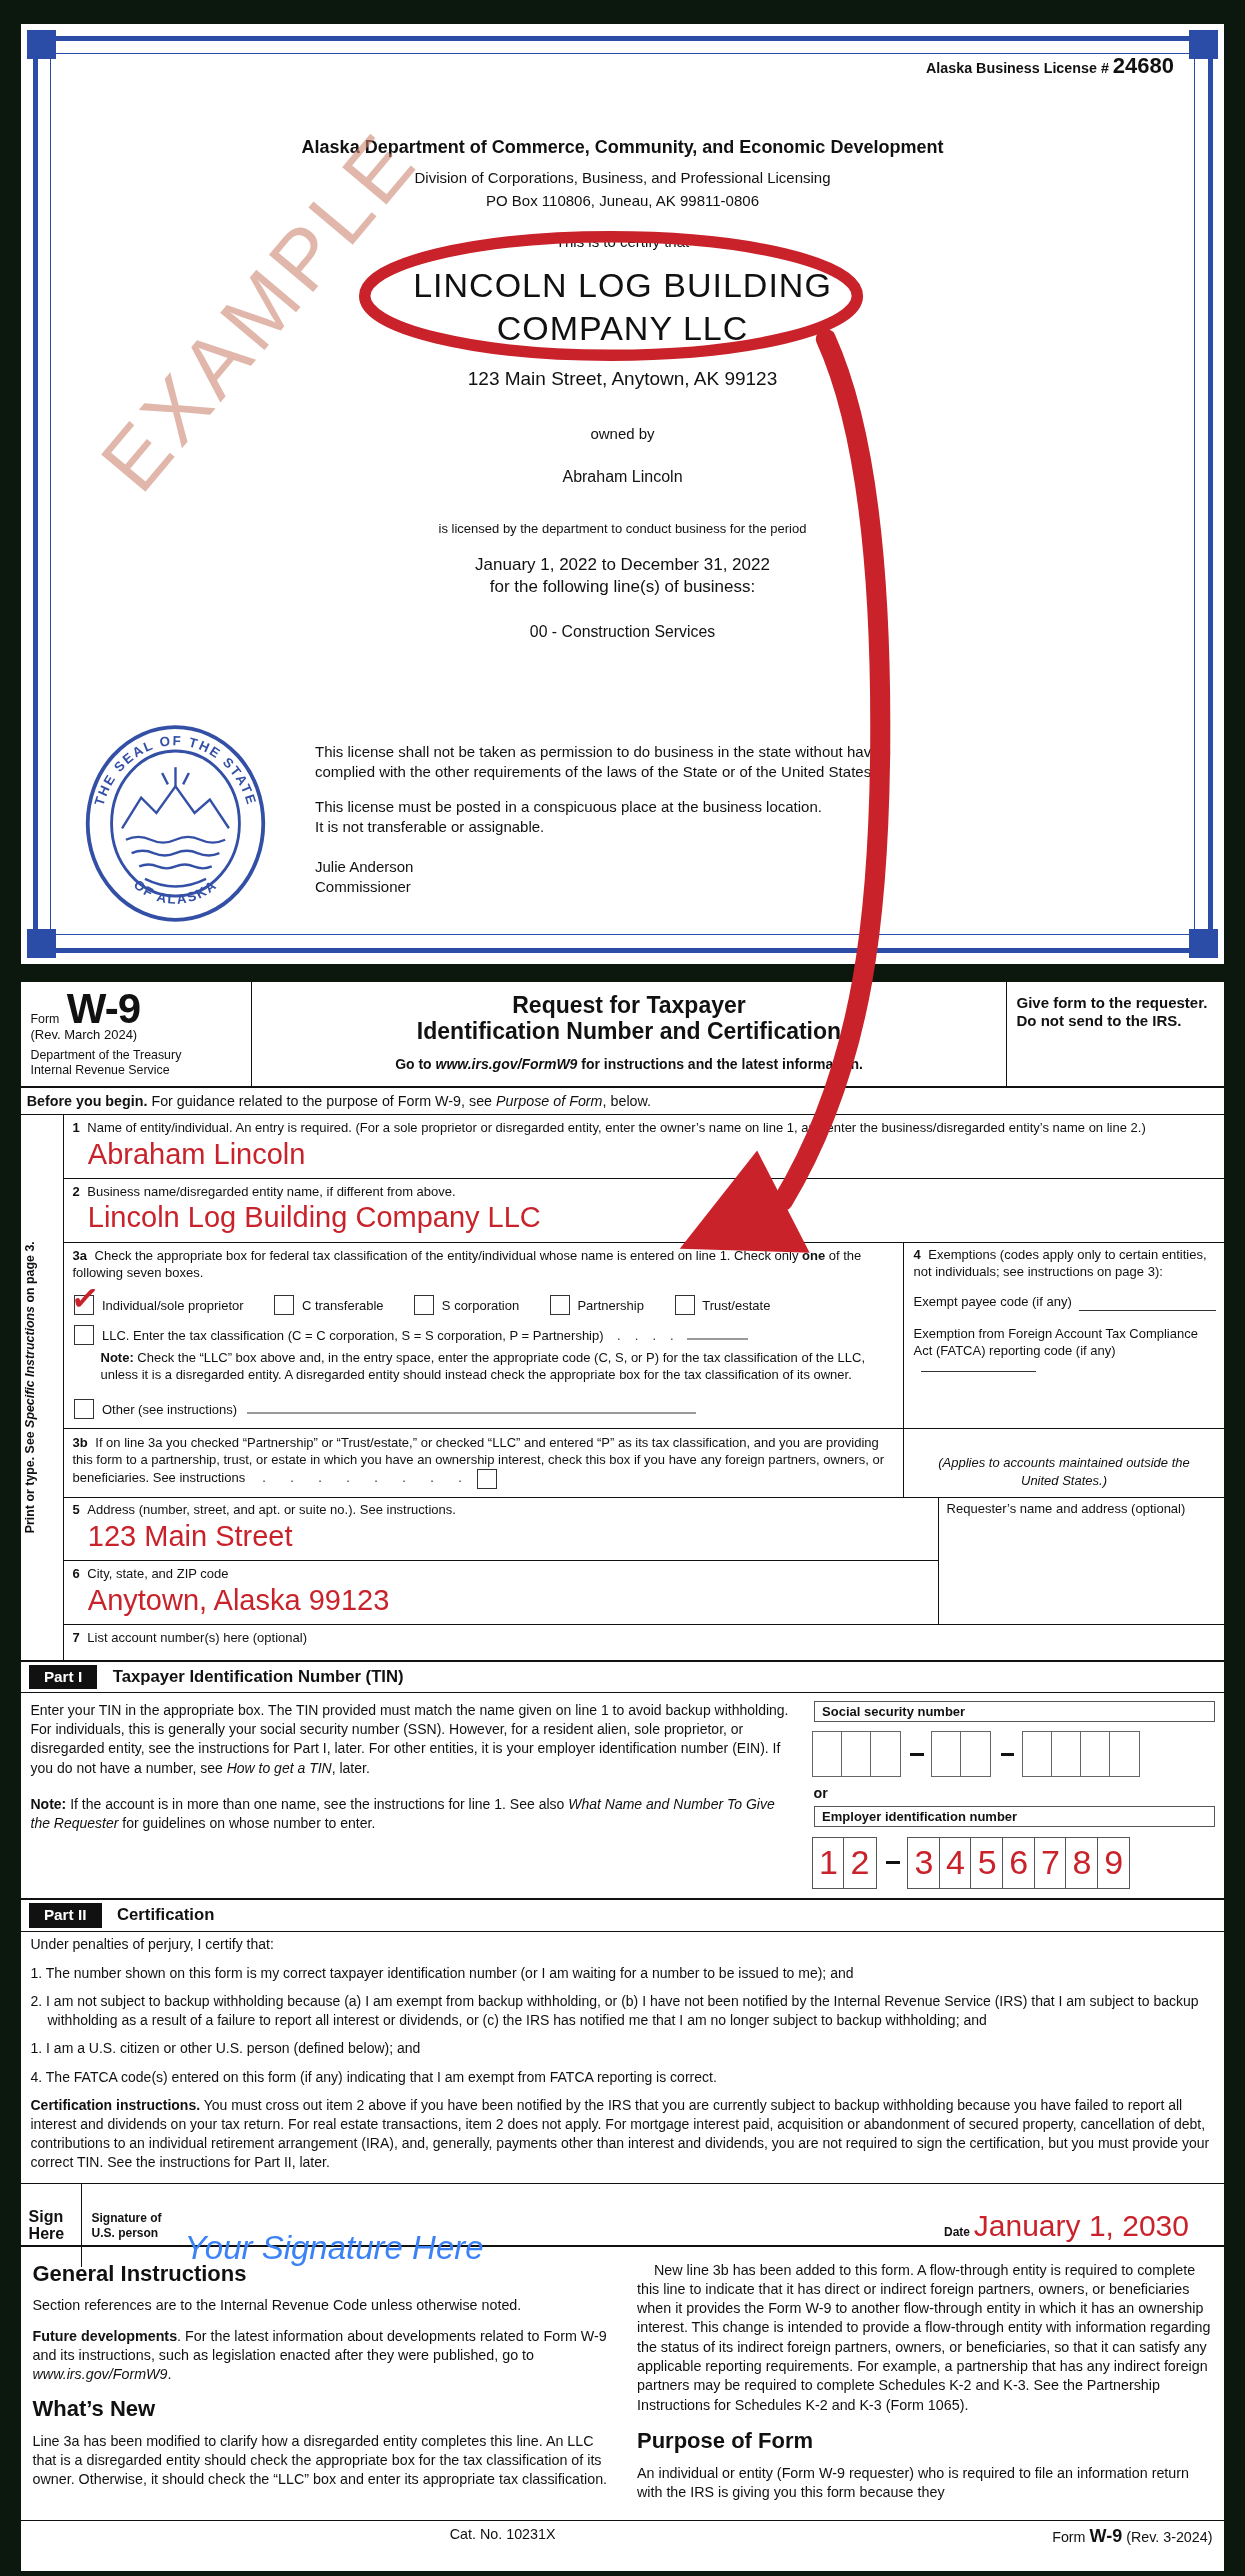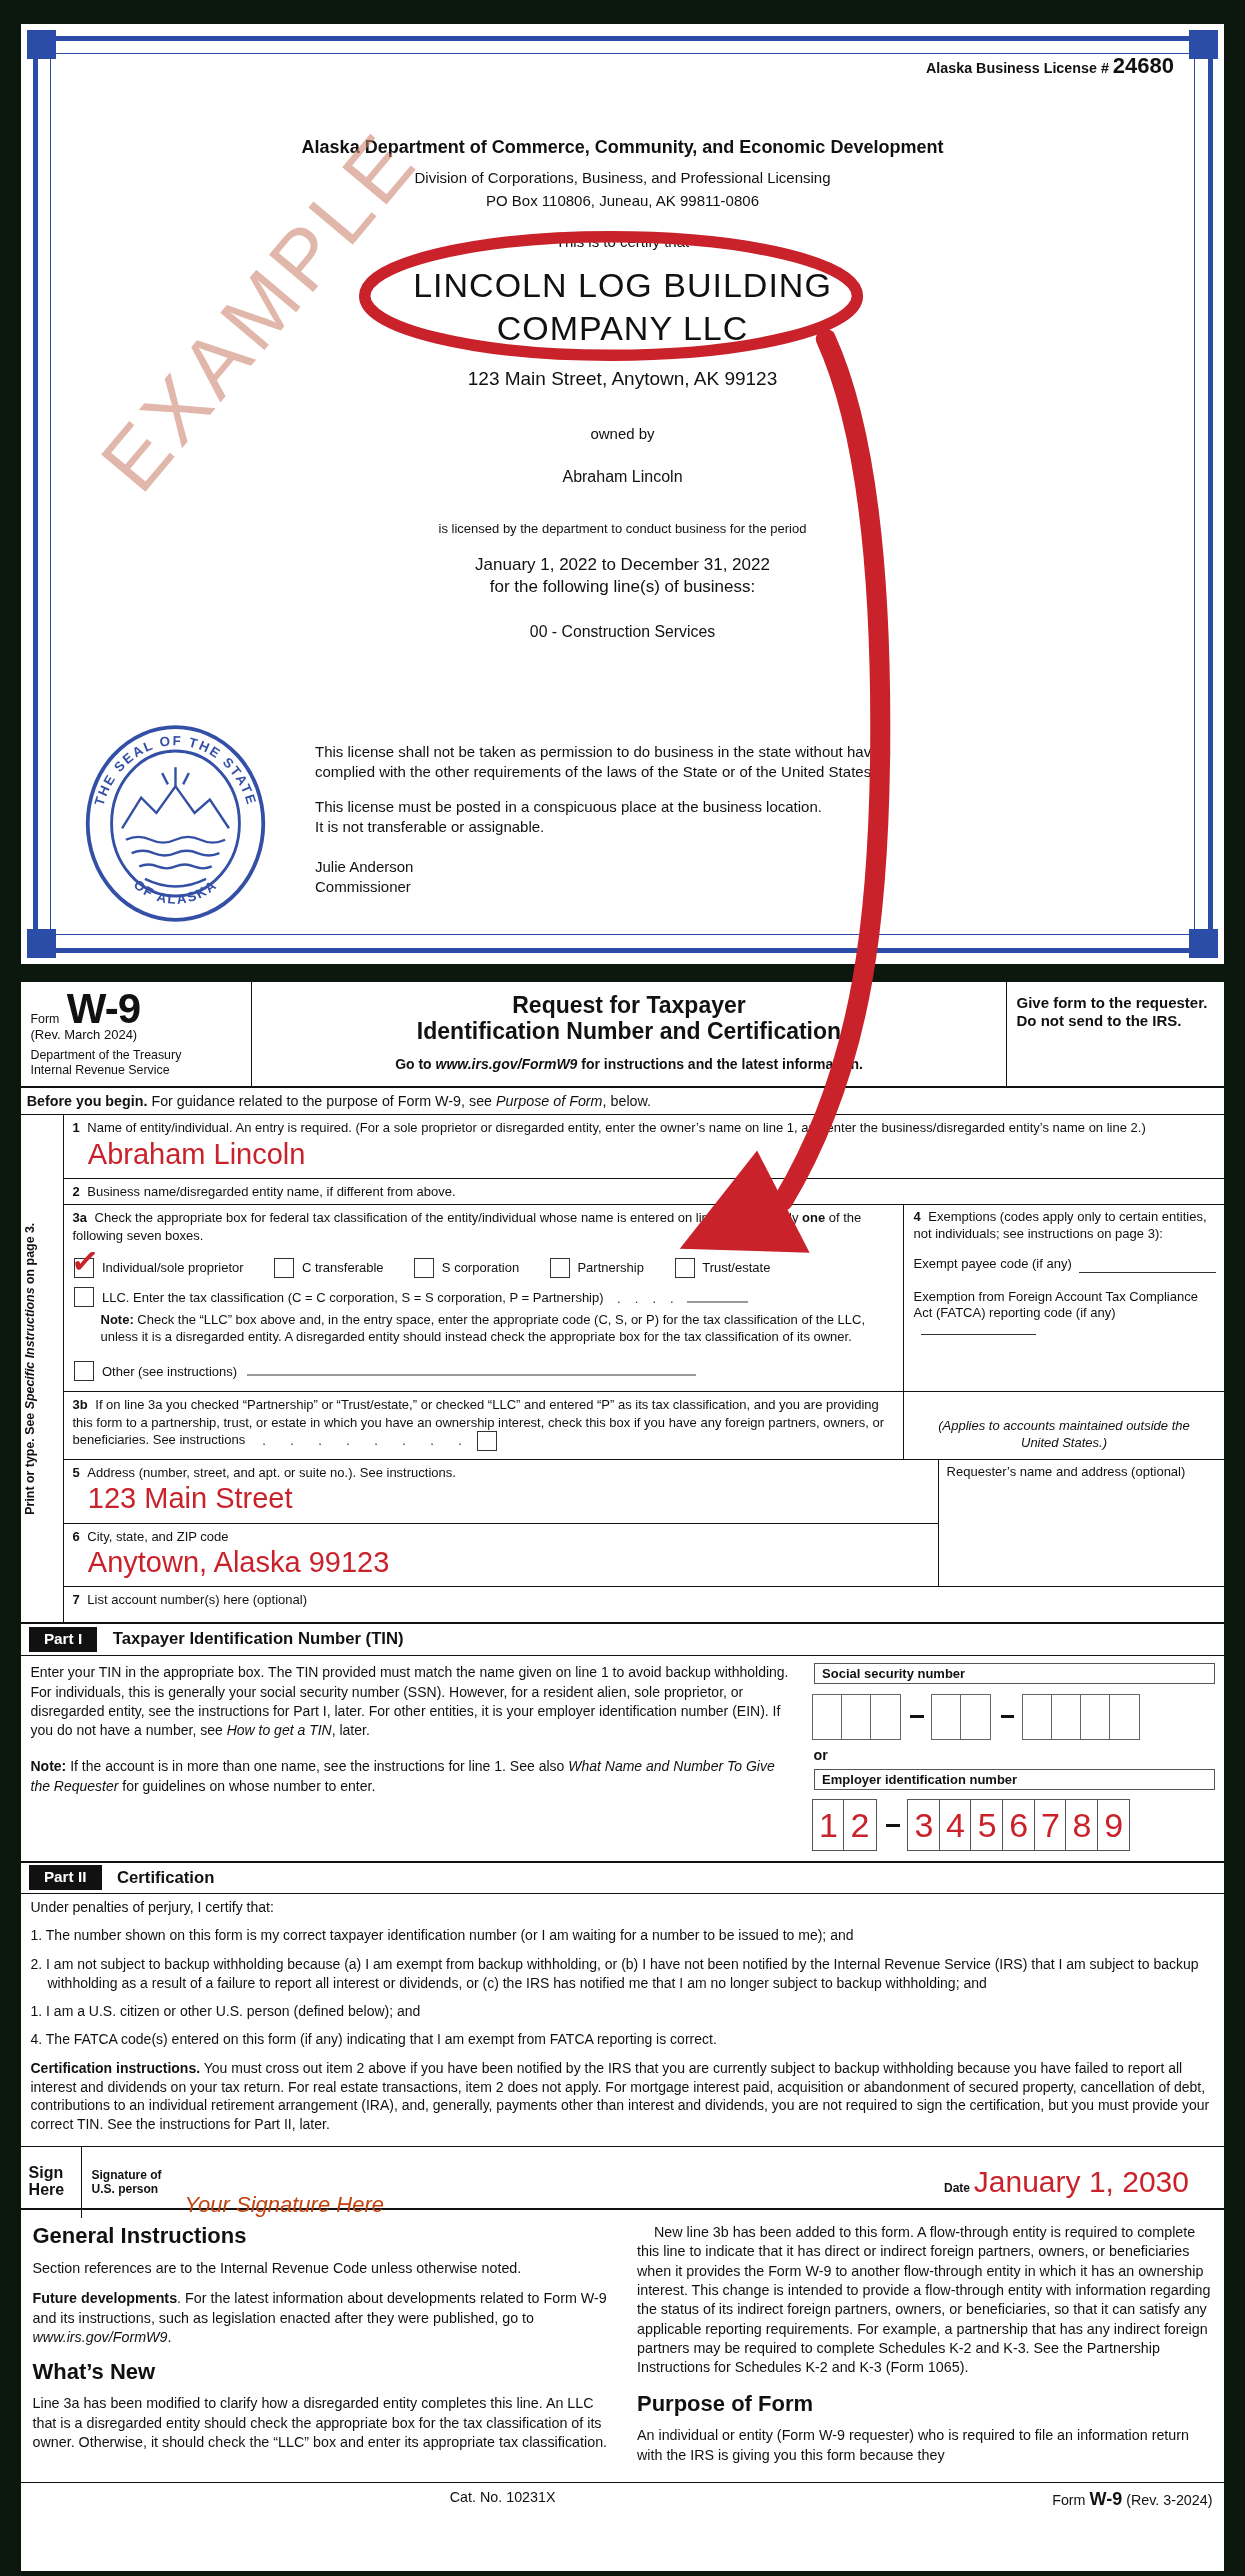--- a/index.html
+++ b/index.html
@@ -109,21 +109,21 @@
 
   .p2body{padding:3.8px 9.5px 1.9px 9.5px;font-size:14px;line-height:1.35;}
   .p2body p{margin:0 0 9.5px 0;}
   .p2body .item{margin:0 0 9.5px 0;padding-left:17px;text-indent:-17px;}
   .certinstr{margin-top:13.4px;}
 
   .signrow{display:grid;grid-template-columns:61px 95px 1fr 304px;align-items:center;
            border-top:1.9px solid #111;border-bottom:2.9px solid #111;height:61px;}
   .signcell{font-weight:bold;font-size:16px;line-height:1.05;padding-left:7.6px;border-right:1.9px solid #111;height:100%;display:flex;flex-direction:column;justify-content:center;}
   .sigofcell{font-weight:bold;font-size:12px;line-height:1.2;padding-left:9.5px;}
-  .signature{color:#c2410c;font-style:italic;font-size:22px;padding-left:7.6px;white-space:nowrap;margin-top:45px;}
+  .signature{color:#3b82f6;font-style:italic;font-size:33px;padding-left:7.6px;white-space:nowrap;margin-top:45px;}
   .datecell{display:flex;align-items:baseline;margin-left:24px;}
   .datelab{font-weight:bold;font-size:12px;margin-right:3.8px;}
   .dateval{color:#c9222a;font-size:30px;white-space:nowrap;}
 
   .gi{display:grid;grid-template-columns:1fr 1fr;column-gap:29px;padding:13.4px 11.5px 5.7px 11.5px;}
   .gi h2{font-size:22px;margin:0 0 9.5px 0;}
   .gi h3{font-size:22px;margin:13.4px 0 9.5px 0;}
   .gi p{font-size:14.3px;line-height:1.35;margin:0 0 11.5px 0;}
   .gi .indent{text-indent:17px;}
 
@@ -242,20 +242,21 @@
         </div>
       </div>
 
       <div class="frow">
         <div class="flabel"><span class="lnum">1</span><span>Name of entity/individual. An entry is required. (For a sole proprietor or disregarded entity, enter the owner’s name on line 1, and enter the business/disregarded entity’s name on line 2.)</span></div>
         <div class="fvalue">Abraham Lincoln</div>
       </div>
 
       <div class="frow">
         <div class="flabel"><span class="lnum">2</span><span>Business name/disregarded entity name, if different from above.</span></div>
+        <div class="fvalue">Lincoln Log Building Company LLC</div>
       </div>
 
       <div class="row-3ab">
         <div class="c3a">
           <div class="flabel"><span class="lnum">3a</span><span>Check the appropriate box for federal tax classification of the entity/individual whose name is entered on line 1. Check only </span><span class="bold">one</span><span> of the following seven boxes.</span></div>
           <div class="cbrow">
             <span class="cbitem">
               <span class="cb"></span>
               <span class="checkmark">✓</span>
               <span>Individual/sole proprietor</span>

